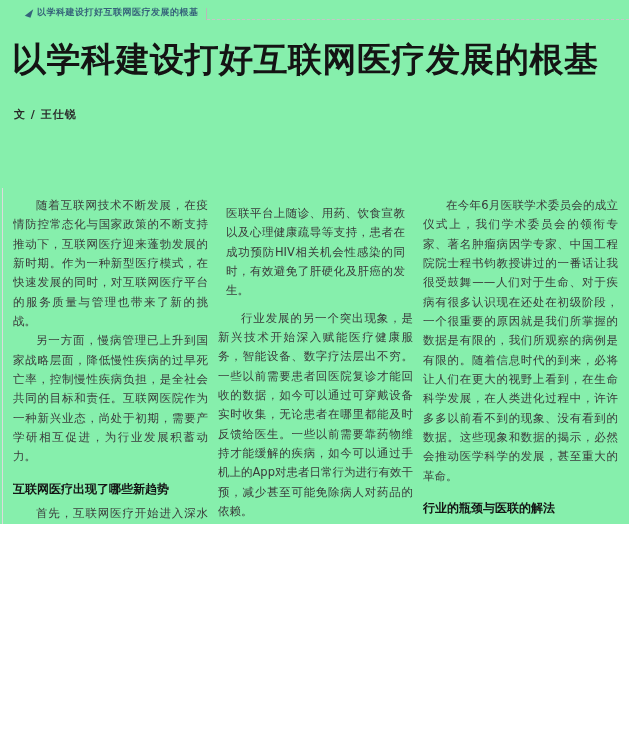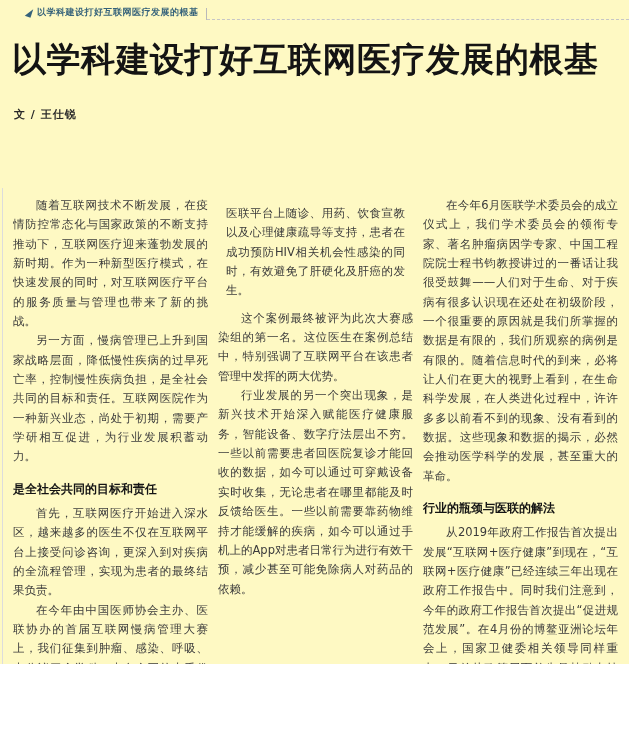--- a/index.html
+++ b/index.html
@@ -1,19 +1,19 @@
 <!DOCTYPE html>
 <html lang="zh"><head>
 <meta charset="utf-8">
 <style>
   html,body{margin:0;padding:0;background:#ffffff;}
   .page{
     position:relative;
-    width:629px;height:664px;
-    background:#fef9c3;
+    width:629px;height:524px;
+    background:#86efac;
     overflow:hidden;
     font-family:"DejaVu Sans",sans-serif;
   }
   
   .running-head{
     position:absolute;top:4px;left:26px;right:0;height:16px;
     display:flex;align-items:center;
   }
   .tri-icon{
     width:0;height:0;
@@ -95,27 +95,26 @@
   <h1 class="article-title">以学科建设打好互联网医疗发展的根基</h1>
 
   <div class="byline">文 / 王仕锐</div>
 
   <div class="left-rule"></div>
 
   <div class="columns">
       <div class="col">
         <p class="para">随着互联网技术不断发展，在疫情防控常态化与国家政策的不断支持推动下，互联网医疗迎来蓬勃发展的新时期。作为一种新型医疗模式，在快速发展的同时，对互联网医疗平台的服务质量与管理也带来了新的挑战。</p>
         <p class="para">另一方面，慢病管理已上升到国家战略层面，降低慢性疾病的过早死亡率，控制慢性疾病负担，是全社会共同的目标和责任。互联网医院作为一种新兴业态，尚处于初期，需要产学研相互促进，为行业发展积蓄动力。</p>
-        <h3 class="col-heading">是全社会共同的目标和责任</h3>
+        <h3 class="col-heading">互联网医疗出现了哪些新趋势</h3>
         <p class="para">首先，互联网医疗开始进入深水区，越来越多的医生不仅在互联网平台上接受问诊咨询，更深入到对疾病的全流程管理，实现为患者的最终结果负责。</p>
         <p class="para">在今年由中国医师协会主办、医联协办的首届互联网慢病管理大赛上，我们征集到肿瘤、感染、呼吸、内分泌四个学科，来自全国的上千份互联网慢病管理案例。其中一个案例是江西赣州第五人民医院感染科的一名医生，对一位HIV合并乙肝感染患者的网上随诊。在患者肝功能指标明显异常的情况下，通过在</p>
       </div>
       <div class="col">
         <p class="cont">医联平台上随诊、用药、饮食宣教以及心理健康疏导等支持，患者在成功预防HIV相关机会性感染的同时，有效避免了肝硬化及肝癌的发生。</p>
-        <p class="para">这个案例最终被评为此次大赛感染组的第一名。这位医生在案例总结中，特别强调了互联网平台在该患者管理中发挥的两大优势。</p>
         <p class="para">行业发展的另一个突出现象，是新兴技术开始深入赋能医疗健康服务，智能设备、数字疗法层出不穷。一些以前需要患者回医院复诊才能回收的数据，如今可以通过可穿戴设备实时收集，无论患者在哪里都能及时反馈给医生。一些以前需要靠药物维持才能缓解的疾病，如今可以通过手机上的App对患者日常行为进行有效干预，减少甚至可能免除病人对药品的依赖。</p>
       </div>
       <div class="col">
         <p class="para">在今年6月医联学术委员会的成立仪式上，我们学术委员会的领衔专家、著名肿瘤病因学专家、中国工程院院士程书钧教授讲过的一番话让我很受鼓舞——人们对于生命、对于疾病有很多认识现在还处在初级阶段，一个很重要的原因就是我们所掌握的数据是有限的，我们所观察的病例是有限的。随着信息时代的到来，必将让人们在更大的视野上看到，在生命科学发展，在人类进化过程中，许许多多以前看不到的现象、没有看到的数据。这些现象和数据的揭示，必然会推动医学科学的发展，甚至重大的革命。</p>
         <h3 class="col-heading">行业的瓶颈与医联的解法</h3>
         <p class="para">从2019年政府工作报告首次提出发展“互联网+医疗健康”到现在，“互联网+医疗健康”已经连续三年出现在政府工作报告中。同时我们注意到，今年的政府工作报告首次提出“促进规范发展”。在4月份的博鳌亚洲论坛年会上，国家卫健委相关领导同样重申，目前从政策层面首先是鼓励支持“互联网+医疗”的服务，</p>
       </div>
     </div>
 
 </div>

